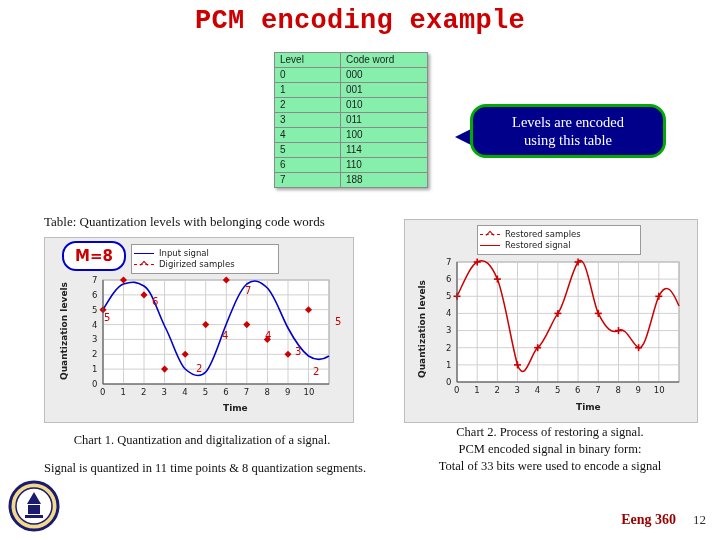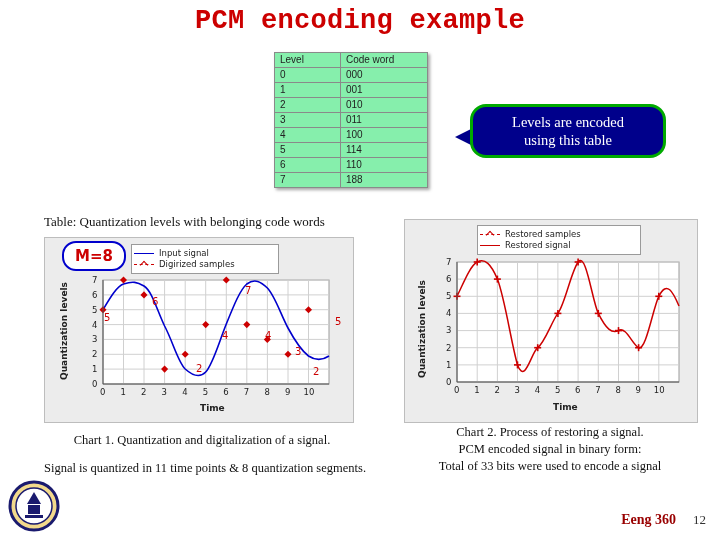--- a/index.html
+++ b/index.html
@@ -161,20 +161,21 @@
     transform-origin: left top;
     white-space: nowrap;
   }
   .axis-label-x {
     position: absolute;
     font-family: "DejaVu Sans", sans-serif;
     font-size: 9px;
     font-weight: bold;
     color: #222;
     white-space: nowrap;
+    margin-left: 23px;
   }
   .tick-y, .tick-x {
     position: absolute;
     font-family: "DejaVu Sans", sans-serif;
     font-size: 8.5px;
     color: #222;
   }
   .seg-num {
     position: absolute;
     font-family: "DejaVu Sans", sans-serif;

